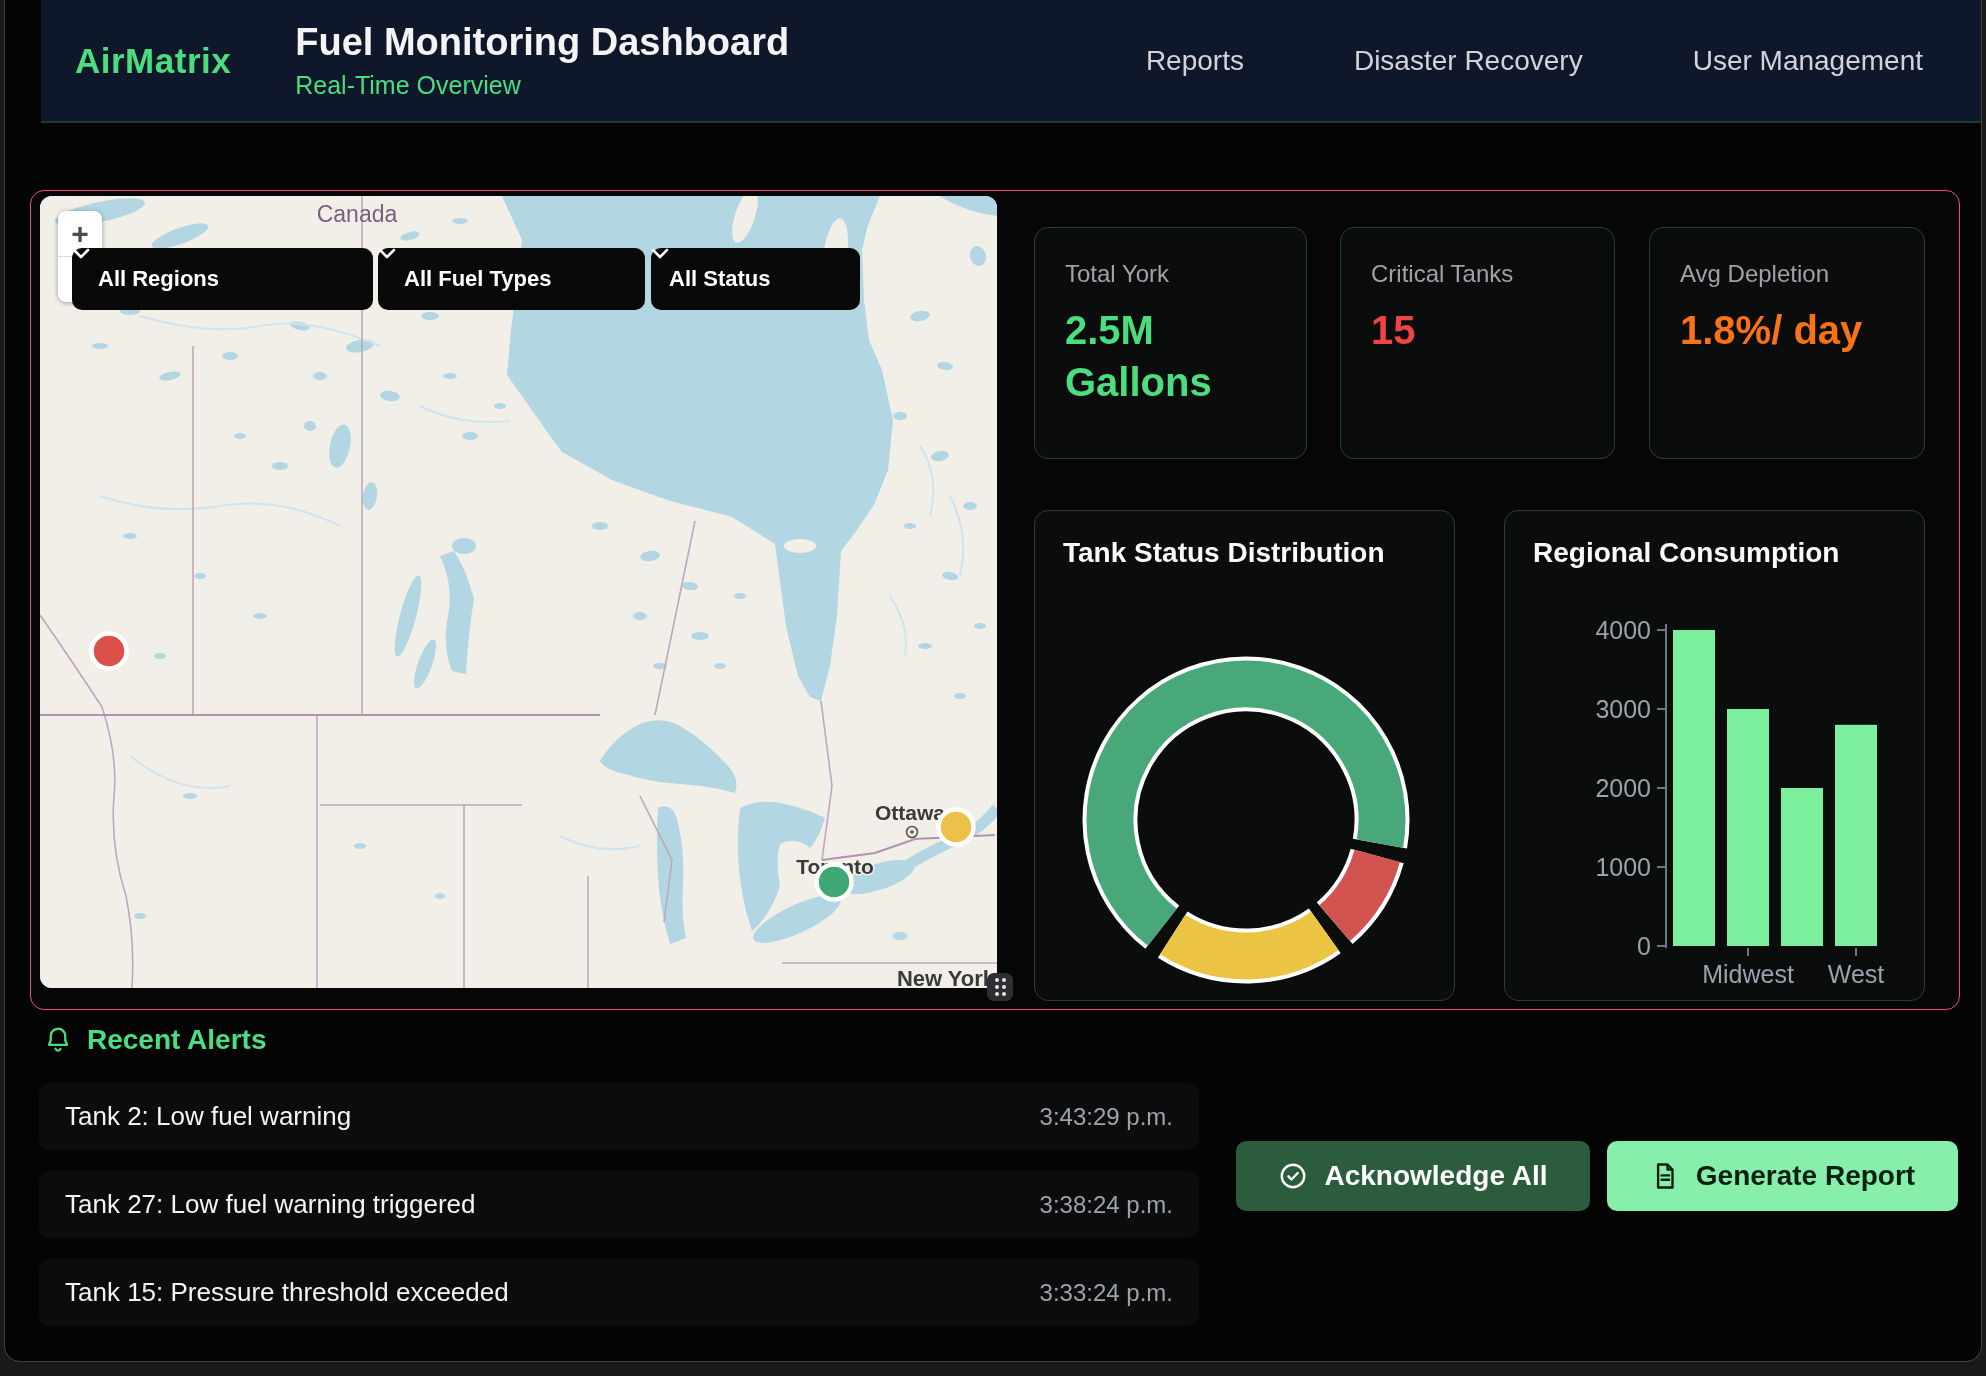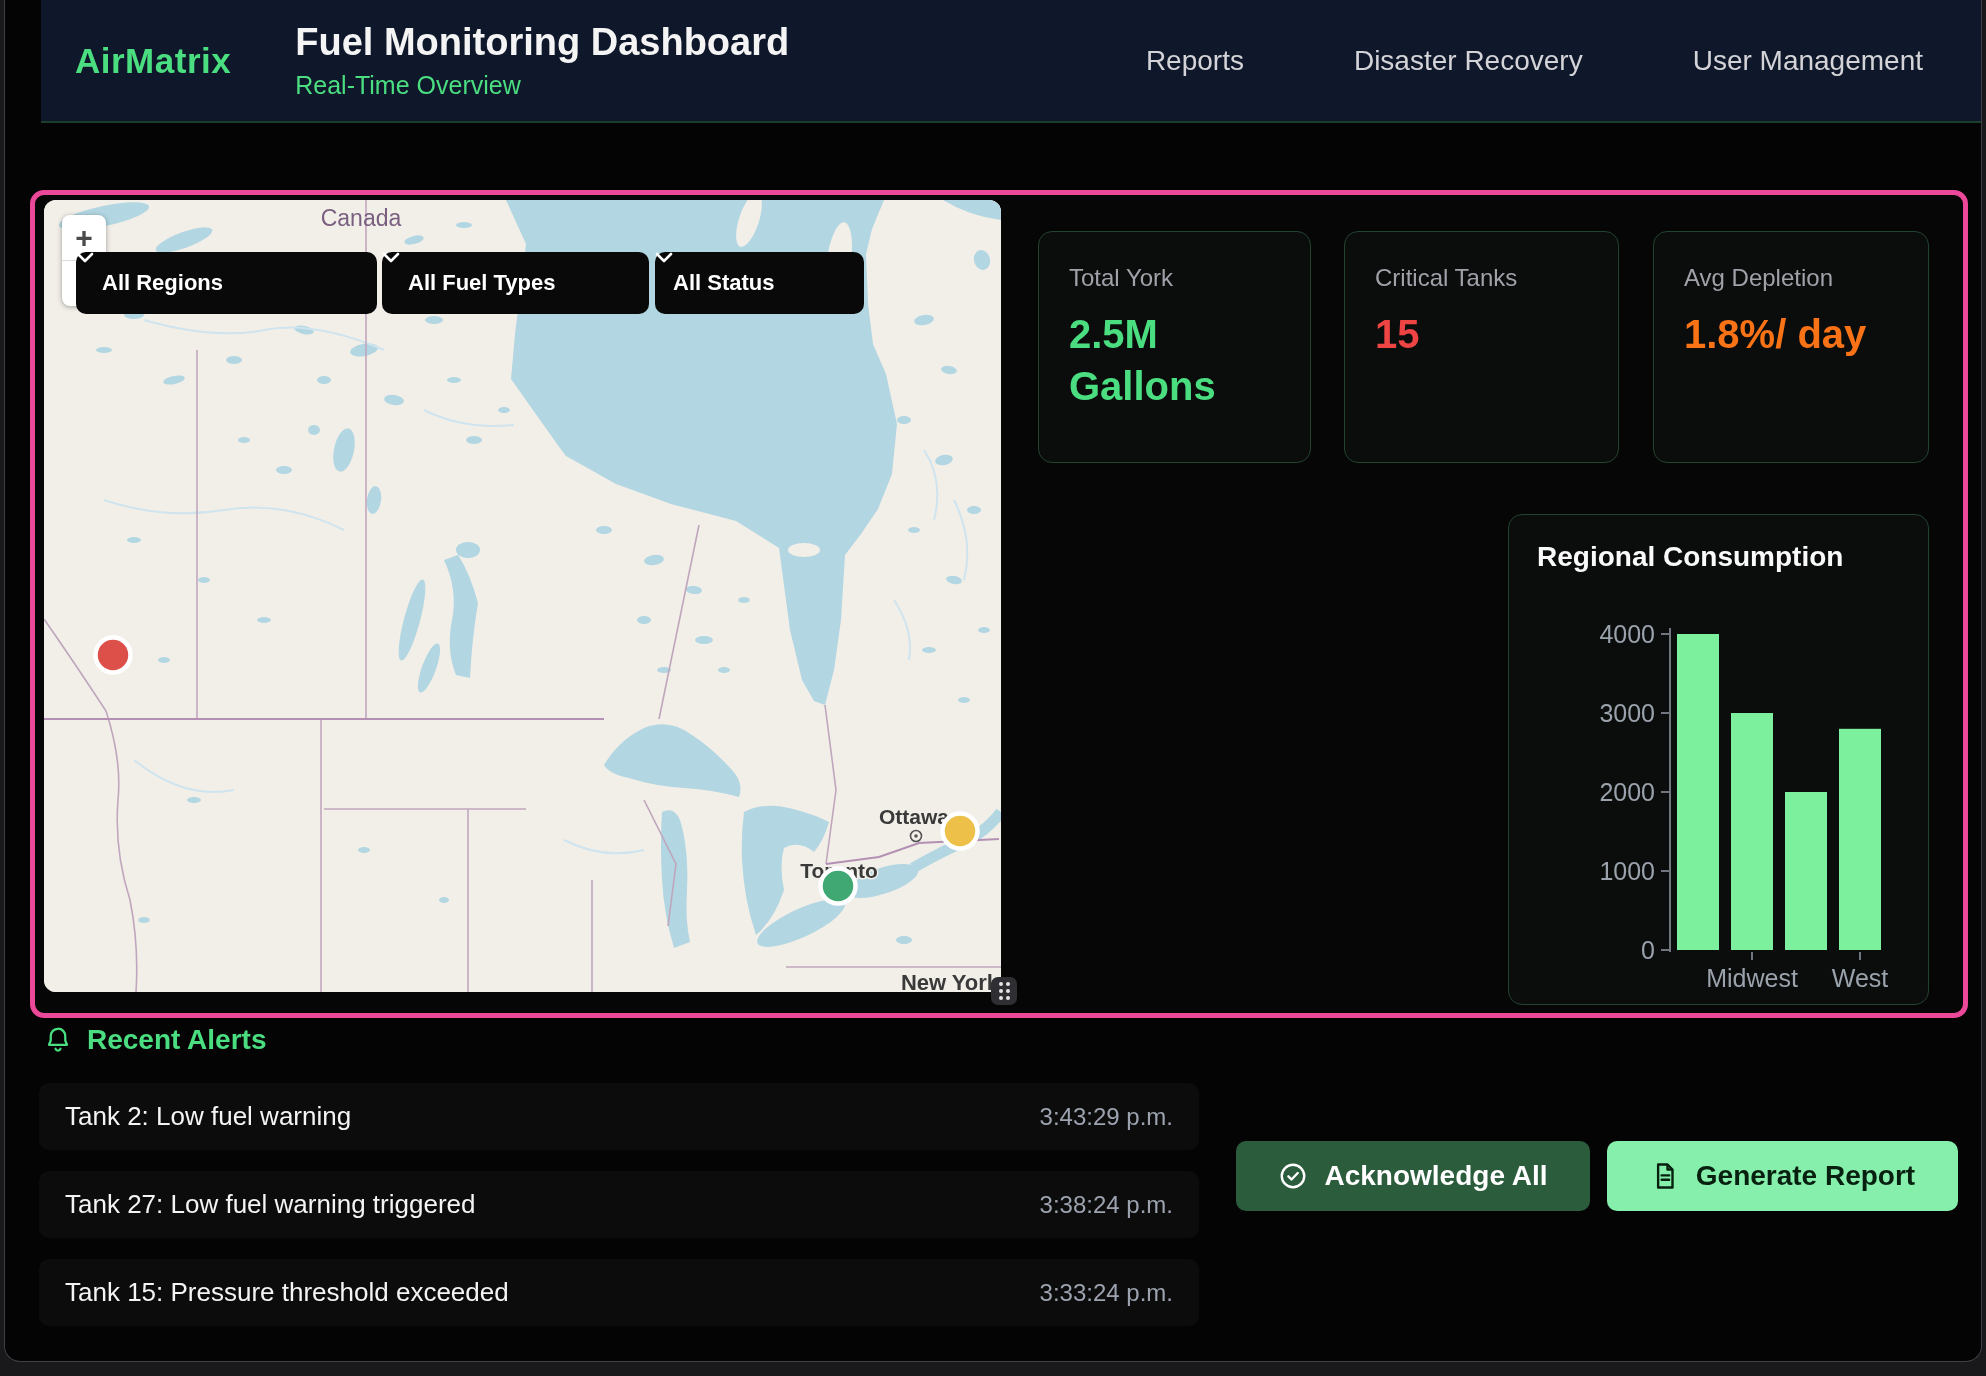--- a/index.html
+++ b/index.html
@@ -24,21 +24,21 @@
   }
   .brand{font-size:35px;font-weight:700;color:#4ade80;margin-left:34px;letter-spacing:.5px;}
   .titleblock{margin-left:64px;}
   .title{font-size:38px;font-weight:700;color:#f4f4f5;line-height:1.15;}
   .subtitle{font-size:25px;color:#4ade80;margin-top:6px;}
   .nav{margin-left:auto;display:flex;column-gap:110px;padding-right:58px;}
   .nav-item{font-size:28px;color:#d4d4d8;cursor:pointer;}
   
   .dash{
     position:absolute;left:25px;top:190px;width:1928px;height:818px;
-    border:5px solid #ec4899;border-radius:14px;background:#060607;
+    border:1px solid #ec4899;border-radius:14px;background:#060607;
   }
   .map{
     position:absolute;left:9px;top:5px;width:957px;height:792px;
     border-radius:12px;overflow:hidden;background:#f2efe9;
   }
   .map svg{position:absolute;left:0;top:0;}
   .zoomctl{
     position:absolute;left:18px;top:15px;width:44px;background:#fff;border-radius:8px;
     box-shadow:0 1px 5px rgba(0,0,0,.35);z-index:2;overflow:hidden;
   }
@@ -296,20 +296,31 @@
     </div>
     <div class="card" style="left:1309px;width:275px;">
       <div class="label">Critical Tanks</div>
       <div class="value v-red">15</div>
     </div>
     <div class="card" style="left:1618px;width:276px;">
       <div class="label">Avg Depletion</div>
       <div class="value v-amber">1.8%/ day</div>
     </div>
 
+    <div class="panel" style="left:1003px;">
+      <svg width="421" height="491" viewBox="0 0 421 491" id="donut-chart">
+          <path d="M127.27 416.17 A136 136 0 1 1 344.93 332.62" fill="none" stroke="#ffffff" stroke-width="55"></path>
+          <path d="M127.27 416.17 A136 136 0 1 1 344.93 332.62" fill="none" stroke="#48a87a" stroke-width="47"></path>
+          <path d="M342.18 344.89 A136 136 0 0 1 299.69 412.11" fill="none" stroke="#ffffff" stroke-width="55"></path>
+          <path d="M342.18 344.89 A136 136 0 0 1 299.69 412.11" fill="none" stroke="#d25450" stroke-width="47"></path>
+          <path d="M289.78 419.86 A136 136 0 0 1 137.73 423.57" fill="none" stroke="#ffffff" stroke-width="55"></path>
+          <path d="M289.78 419.86 A136 136 0 0 1 137.73 423.57" fill="none" stroke="#ecc444" stroke-width="47"></path>
+        </svg>
+      <div class="ptitle">Tank Status Distribution</div>
+    </div>
 
     <div class="panel" style="left:1473px;">
       <svg width="421" height="491" viewBox="0 0 421 491" id="bar-chart">
           <line x1="152" y1="435" x2="160" y2="435" stroke="#6f7680" stroke-width="2"></line>
           <text x="146" y="444" text-anchor="end" fill="#9aa2ac" font-size="25" font-family="Liberation Sans, DejaVu Sans, sans-serif">0</text>
           <line x1="152" y1="356" x2="160" y2="356" stroke="#6f7680" stroke-width="2"></line>
           <text x="146" y="365" text-anchor="end" fill="#9aa2ac" font-size="25" font-family="Liberation Sans, DejaVu Sans, sans-serif">1000</text>
           <line x1="152" y1="277" x2="160" y2="277" stroke="#6f7680" stroke-width="2"></line>
           <text x="146" y="286" text-anchor="end" fill="#9aa2ac" font-size="25" font-family="Liberation Sans, DejaVu Sans, sans-serif">2000</text>
           <line x1="152" y1="198" x2="160" y2="198" stroke="#6f7680" stroke-width="2"></line>

